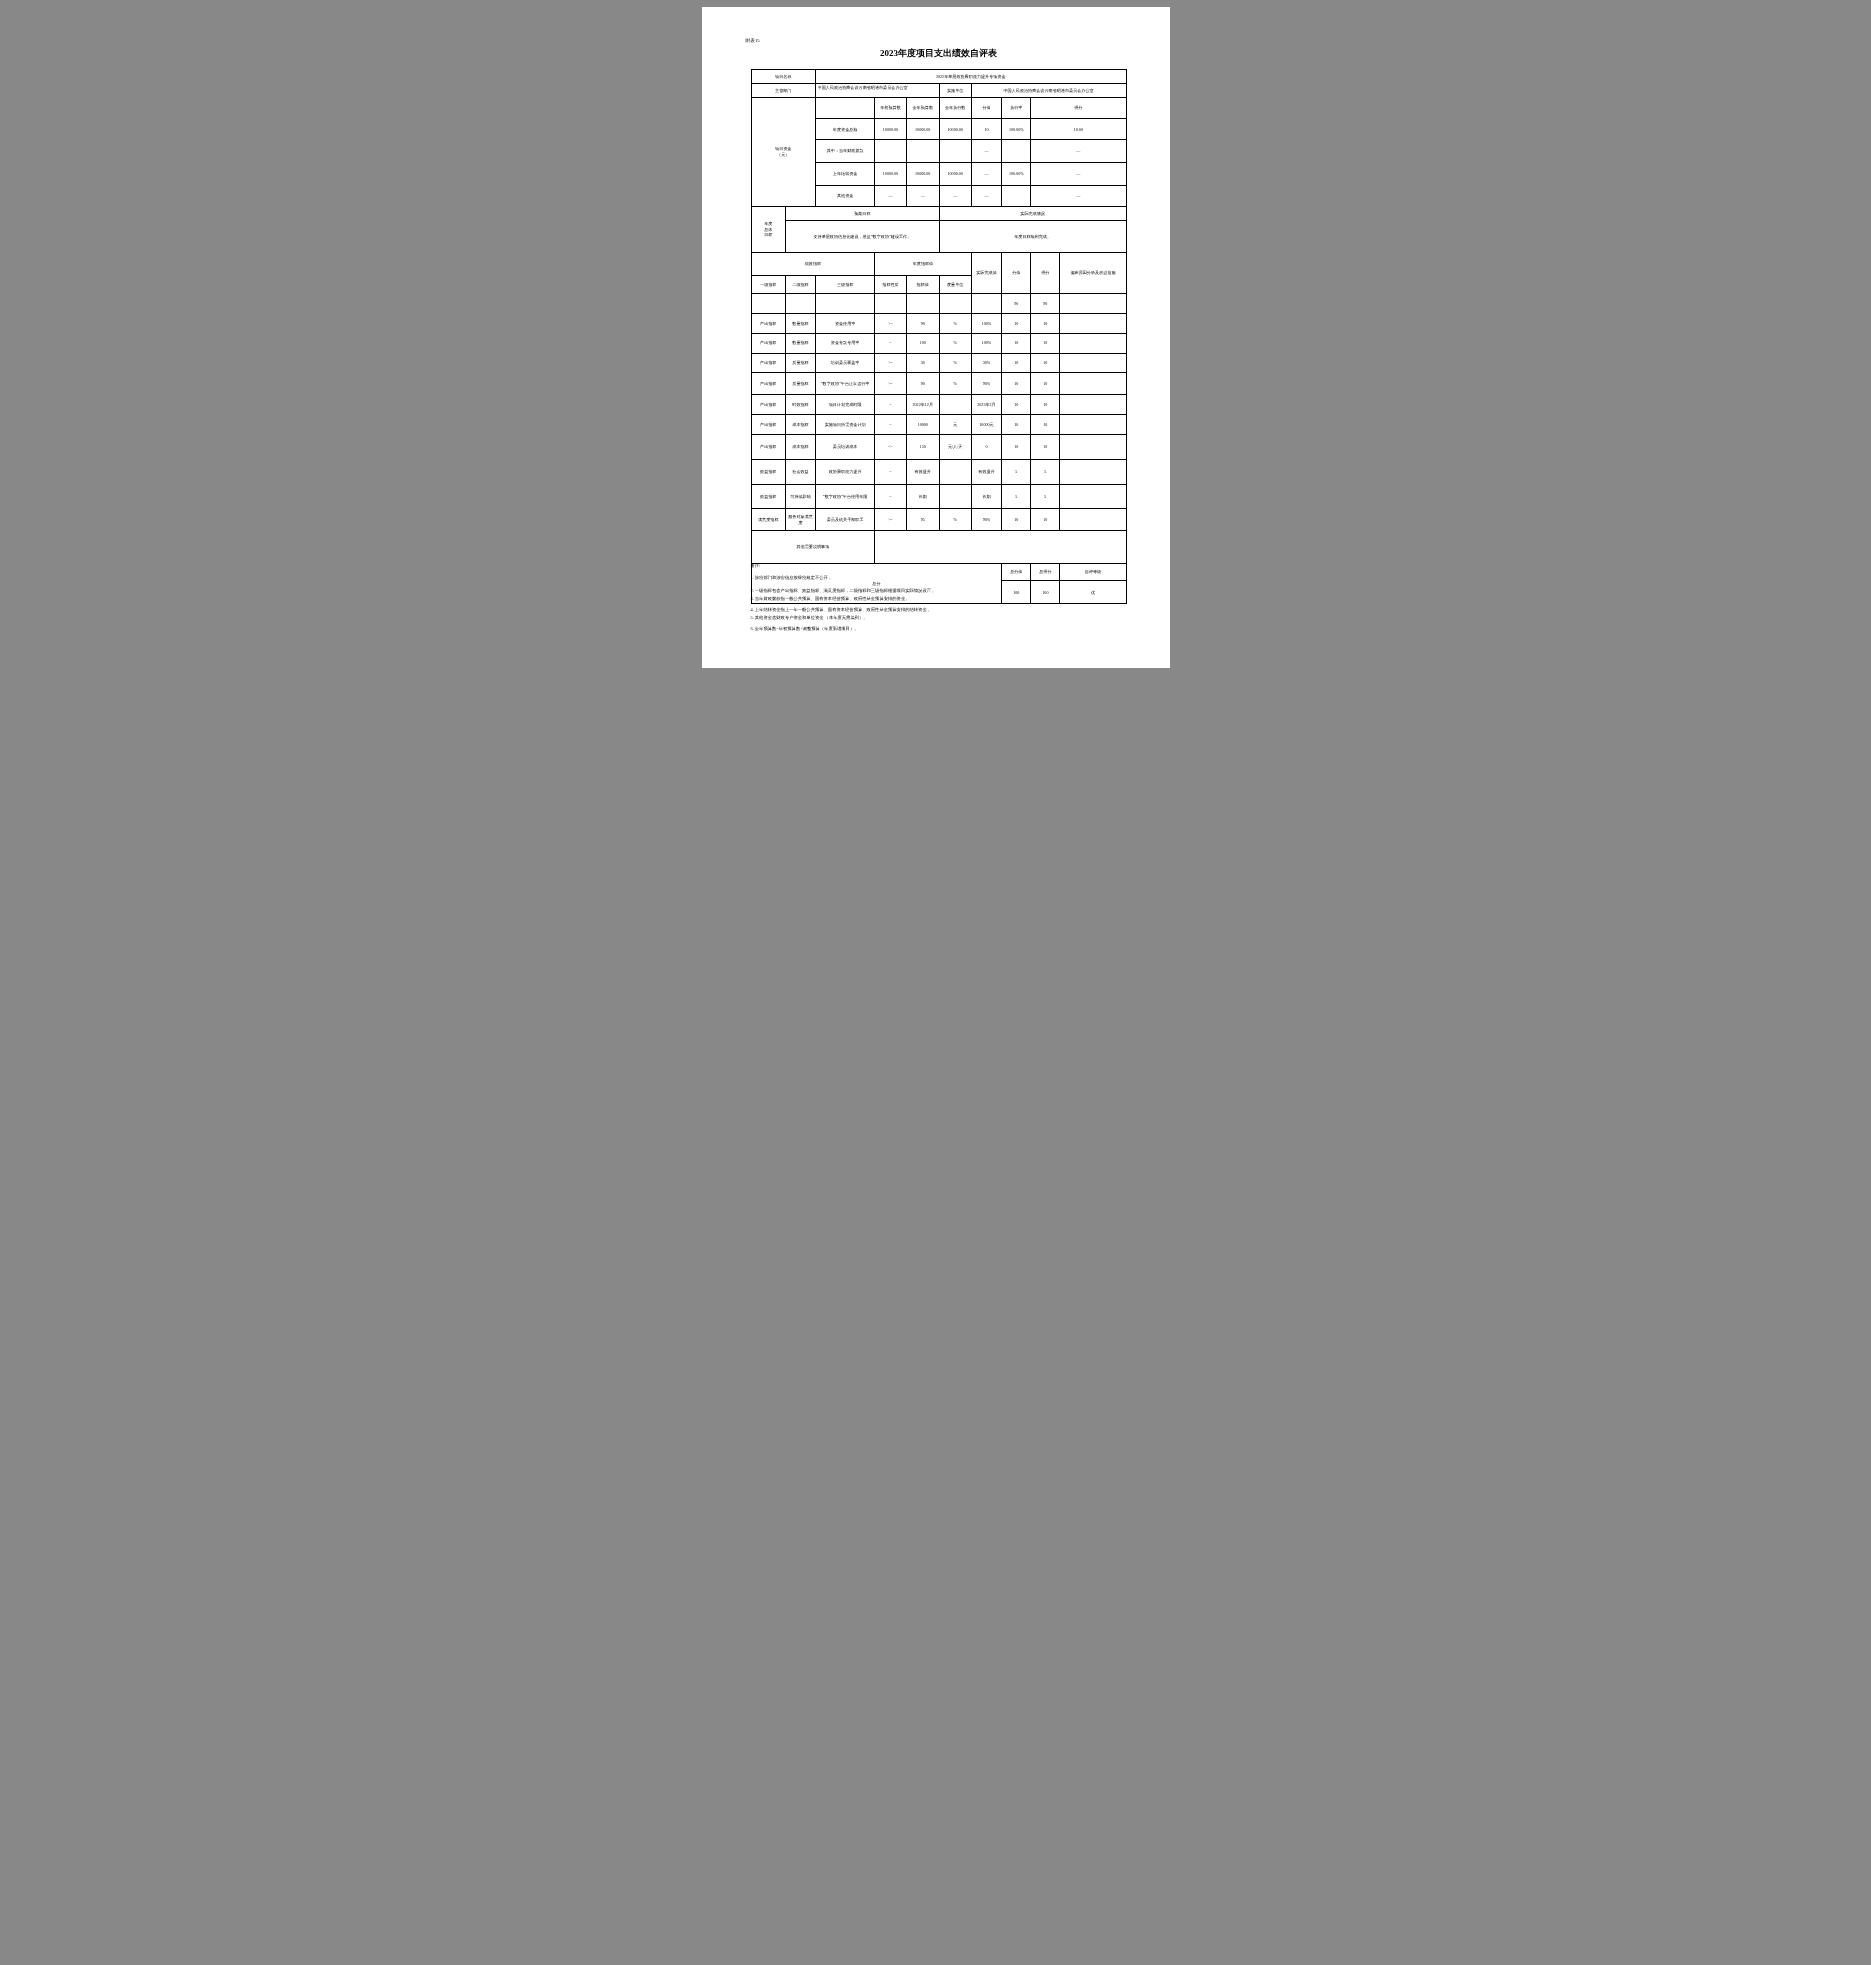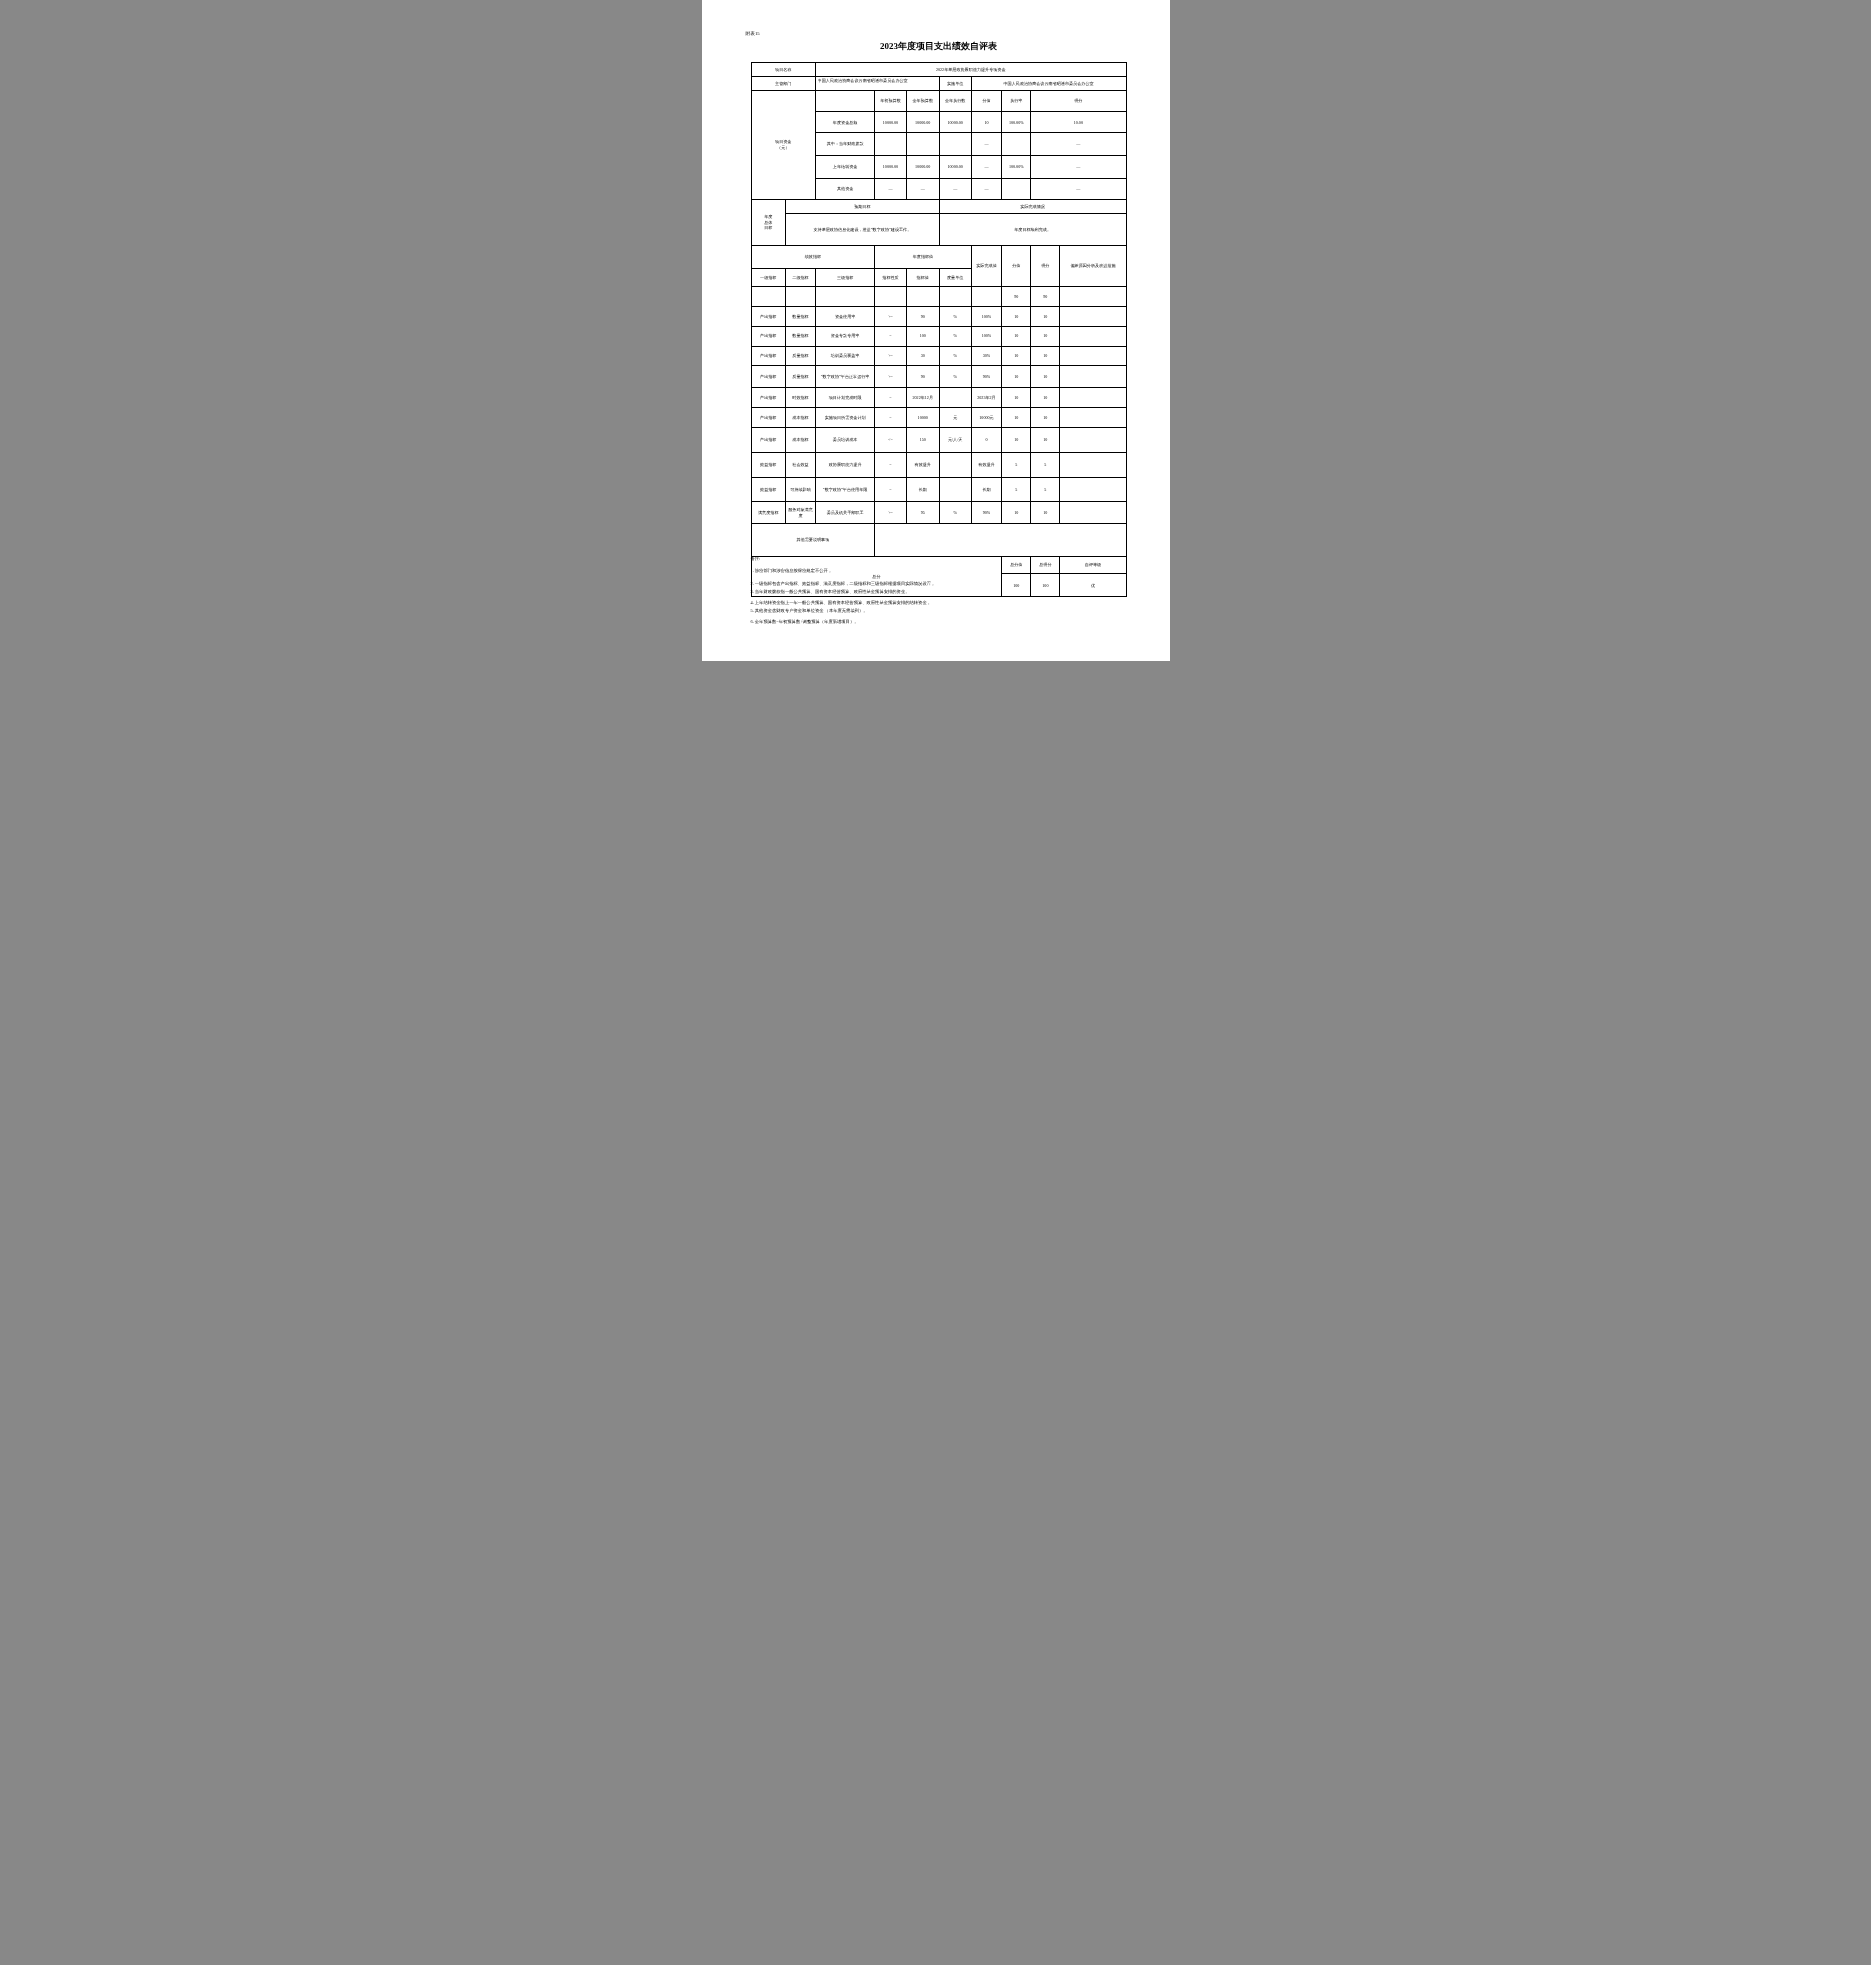--- a/index.html
+++ b/index.html
@@ -1,20 +1,20 @@
 <!DOCTYPE html>
 <html style="font-size:6.3px"><head>
 <meta charset="utf-8">
 <style>
   html,body { margin:0; padding:0; background:#888; }
   .page {
     position: relative;
     width: 468px;
     height: 661px;
-    margin: 0 auto;
+    margin: 7px auto;
     background: #ffffff;
     color: #000;
     font-family: "Liberation Serif", "DejaVu Serif", serif;
   }
   .doc-tag {
     position: absolute;
     left: 44px;
     top: 30px;
     font-size: 4.7px;
   }

